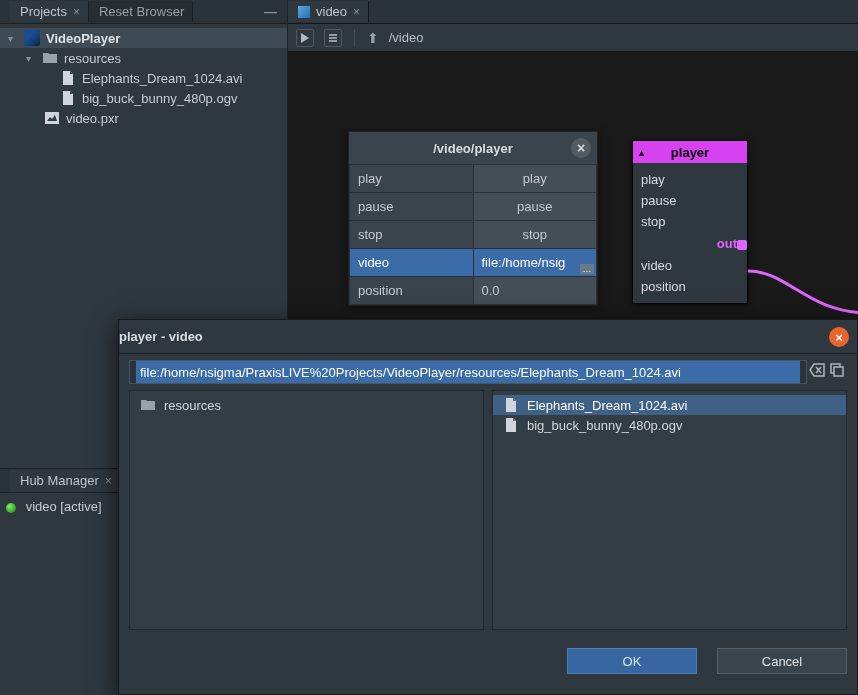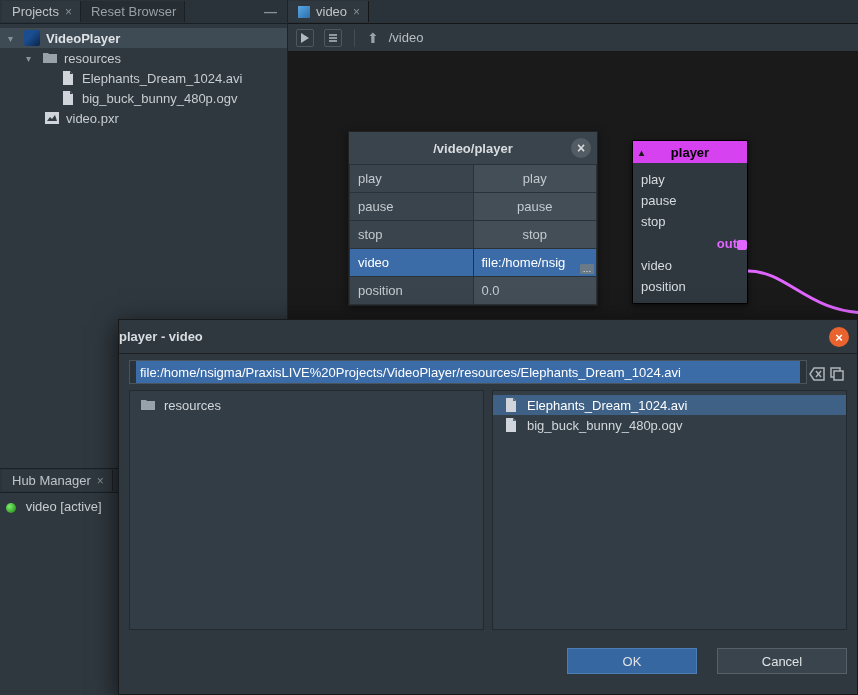--- a/index.html
+++ b/index.html
@@ -16,21 +16,21 @@
   .left-panel {
     position: absolute; left: 0; top: 0; width: 288px; height: 468px;
     background: #2f383f;
     border-right: 1px solid #1e2327;
   }
   .tab-row {
     display: flex; align-items: center;
     background: #2b333a;
     border-bottom: 1px solid #1b2024;
     height: 24px;
-    padding-left: 2px;
+    padding-left: 10px;
   }
   .tab {
     padding: 3px 8px 3px 10px;
     background: #2f383f;
     border-right: 1px solid #1b2024;
     display: flex; align-items: center; gap: 6px;
     color: #bfc5c9;
   }
   .tab.inactive { background: #262e34; color: #9aa0a5; }
   .close-x { color: #8a9095; font-size: 12px; cursor: pointer; }
@@ -200,21 +200,21 @@
   }
   .modal-close {
     position: absolute; right: 8px; top: 7px;
     width: 20px; height: 20px; border-radius: 50%;
     background: #e9632e; color: #fff;
     display: flex; align-items:center; justify-content:center;
     font-size: 13px; cursor: pointer;
   }
   .modal-row1 {
     display: flex; gap: 0; padding: 6px 10px;
-    align-items: flex-end;
+    align-items: flex-start;
   }
   .url-field {
     flex: 1; height: 24px;
     background: #2b333a;
     border: 1px solid #4a545d;
     color: #cfe0f2;
     padding: 0 6px;
     font-size: 13px;
   }
   .url-field input {

